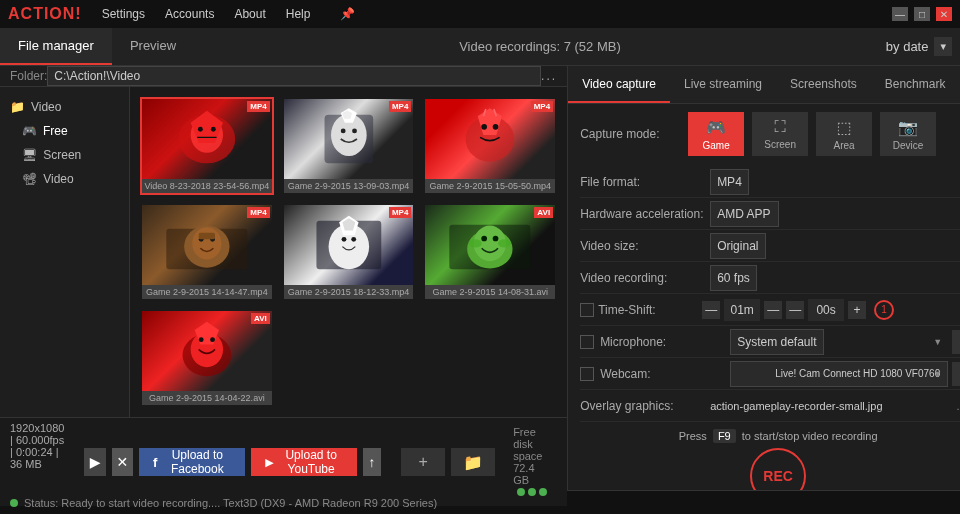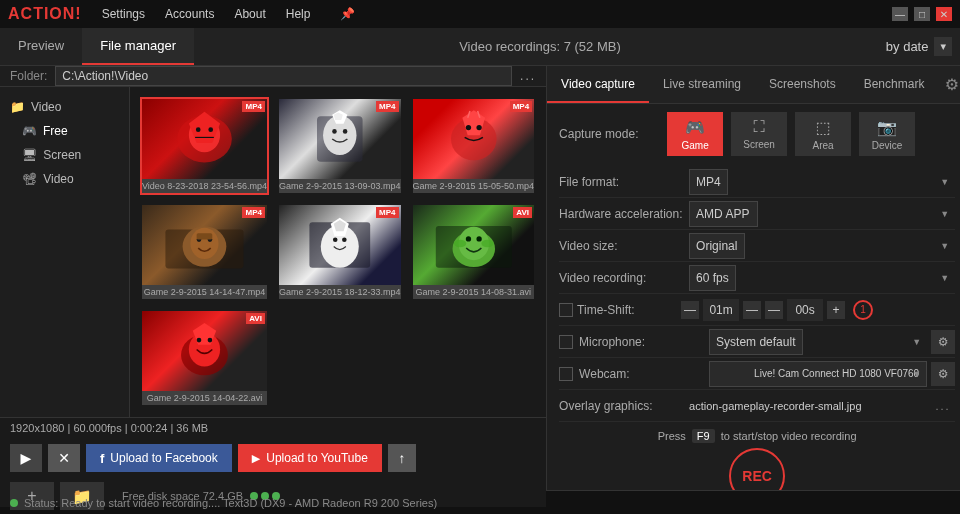--- a/index.html
+++ b/index.html
@@ -120,21 +120,20 @@
       border-right: 1px solid #333;
     }
 
     
     #folder-bar {
       height: 30px;
       background: #1e1e1e;
       display: flex;
       align-items: center;
       padding: 0 10px;
-      gap: 8px;
       border-bottom: 1px solid #333;
     }
     #folder-label { color: #888; font-size: 12px; }
     #folder-path {
       flex: 1;
       background: #2a2a2a;
       border: 1px solid #444;
       color: #ccc;
       padding: 2px 6px;
       font-size: 12px;
@@ -221,21 +220,21 @@
     .char-white2 { background: linear-gradient(135deg, #222 0%, #eee 50%, #1a1a3a 80%); }
     .char-green { background: linear-gradient(135deg, #1a2a1a 0%, #55aa33 40%, #111 70%); }
     .char-red3 { background: linear-gradient(135deg, #880000 0%, #ee2222 40%, #222 70%); }
 
     
     #bottom-area {
       height: 90px;
       border-top: 1px solid #333;
       background: #1a1a1a;
       display: flex;
-      flex-direction: column;
+      flex-direction: row;
     }
     #meta-row {
       padding: 4px 10px;
       color: #aaa;
       font-size: 11px;
     }
     #action-bar {
       display: flex;
       align-items: center;
       gap: 6px;
@@ -546,22 +545,22 @@
     <span class="nav-item" style="margin-left:10px;">📌</span>
   </div>
   <div id="window-controls">
     <div class="win-btn minimize">—</div>
     <div class="win-btn maximize">□</div>
     <div class="win-btn close">✕</div>
   </div>
 </div>
 
 <div id="tab-bar">
+  <div class="tab active">File manager</div>
   <div class="tab">Preview</div>
-  <div class="tab active">File manager</div>
   <div id="recording-info">Video recordings: 7 (52 MB)</div>
   <div id="sort-control">
     <span>by date</span>
     <button class="sort-btn">▾</button>
   </div>
 </div>
 
 <div id="main">
 
   <div id="left-panel">

